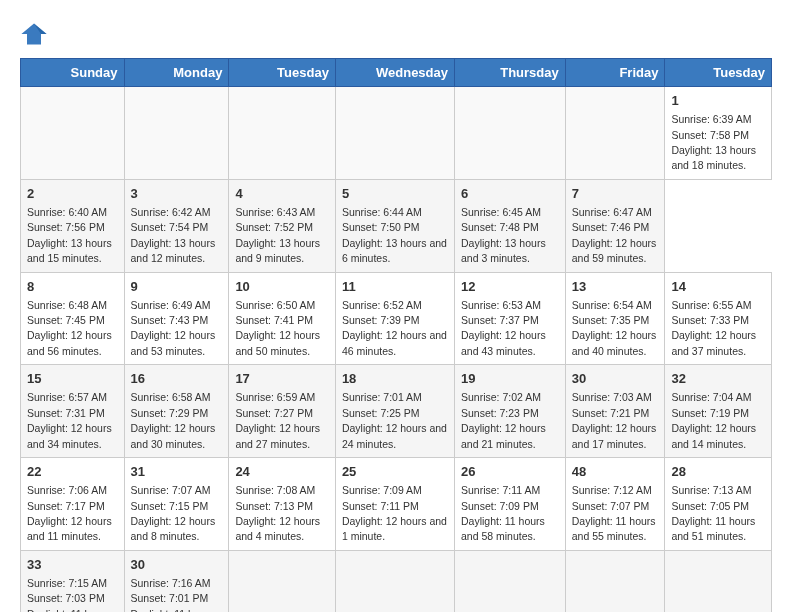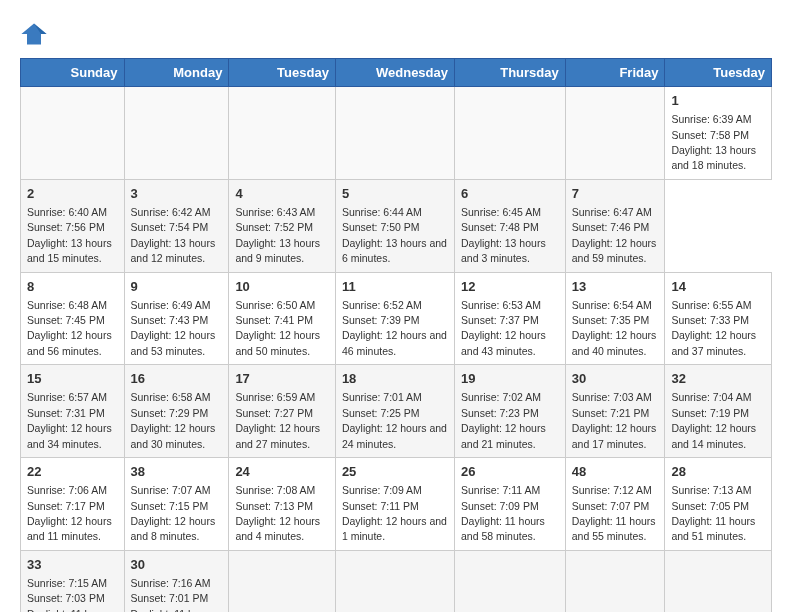--- a/index.html
+++ b/index.html
@@ -150,21 +150,21 @@
         <td><span class="day-num">15</span><span class="day-info">Sunrise: 6:57 AM<br>Sunset: 7:31 PM<br>Daylight: 12 hours and 34 minutes.</span></td>
         <td><span class="day-num">16</span><span class="day-info">Sunrise: 6:58 AM<br>Sunset: 7:29 PM<br>Daylight: 12 hours and 30 minutes.</span></td>
         <td><span class="day-num">17</span><span class="day-info">Sunrise: 6:59 AM<br>Sunset: 7:27 PM<br>Daylight: 12 hours and 27 minutes.</span></td>
         <td><span class="day-num">18</span><span class="day-info">Sunrise: 7:01 AM<br>Sunset: 7:25 PM<br>Daylight: 12 hours and 24 minutes.</span></td>
         <td><span class="day-num">19</span><span class="day-info">Sunrise: 7:02 AM<br>Sunset: 7:23 PM<br>Daylight: 12 hours and 21 minutes.</span></td>
         <td><span class="day-num">30</span><span class="day-info">Sunrise: 7:03 AM<br>Sunset: 7:21 PM<br>Daylight: 12 hours and 17 minutes.</span></td>
         <td><span class="day-num">32</span><span class="day-info">Sunrise: 7:04 AM<br>Sunset: 7:19 PM<br>Daylight: 12 hours and 14 minutes.</span></td>
       </tr>
       <tr>
         <td><span class="day-num">22</span><span class="day-info">Sunrise: 7:06 AM<br>Sunset: 7:17 PM<br>Daylight: 12 hours and 11 minutes.</span></td>
-        <td><span class="day-num">38</span><span class="day-info">Sunrise: 7:07 AM<br>Sunset: 7:15 PM<br>Daylight: 12 hours and 8 minutes.</span></td>
+        <td><span class="day-num">31</span><span class="day-info">Sunrise: 7:07 AM<br>Sunset: 7:15 PM<br>Daylight: 12 hours and 8 minutes.</span></td>
         <td><span class="day-num">24</span><span class="day-info">Sunrise: 7:08 AM<br>Sunset: 7:13 PM<br>Daylight: 12 hours and 4 minutes.</span></td>
         <td><span class="day-num">25</span><span class="day-info">Sunrise: 7:09 AM<br>Sunset: 7:11 PM<br>Daylight: 12 hours and 1 minute.</span></td>
         <td><span class="day-num">26</span><span class="day-info">Sunrise: 7:11 AM<br>Sunset: 7:09 PM<br>Daylight: 11 hours and 58 minutes.</span></td>
         <td><span class="day-num">48</span><span class="day-info">Sunrise: 7:12 AM<br>Sunset: 7:07 PM<br>Daylight: 11 hours and 55 minutes.</span></td>
         <td><span class="day-num">28</span><span class="day-info">Sunrise: 7:13 AM<br>Sunset: 7:05 PM<br>Daylight: 11 hours and 51 minutes.</span></td>
       </tr>
       <tr>
         <td><span class="day-num">33</span><span class="day-info">Sunrise: 7:15 AM<br>Sunset: 7:03 PM<br>Daylight: 11 hours and 48 minutes.</span></td>
         <td><span class="day-num">30</span><span class="day-info">Sunrise: 7:16 AM<br>Sunset: 7:01 PM<br>Daylight: 11 hours and 45 minutes.</span></td>
         <td class="empty"></td>

